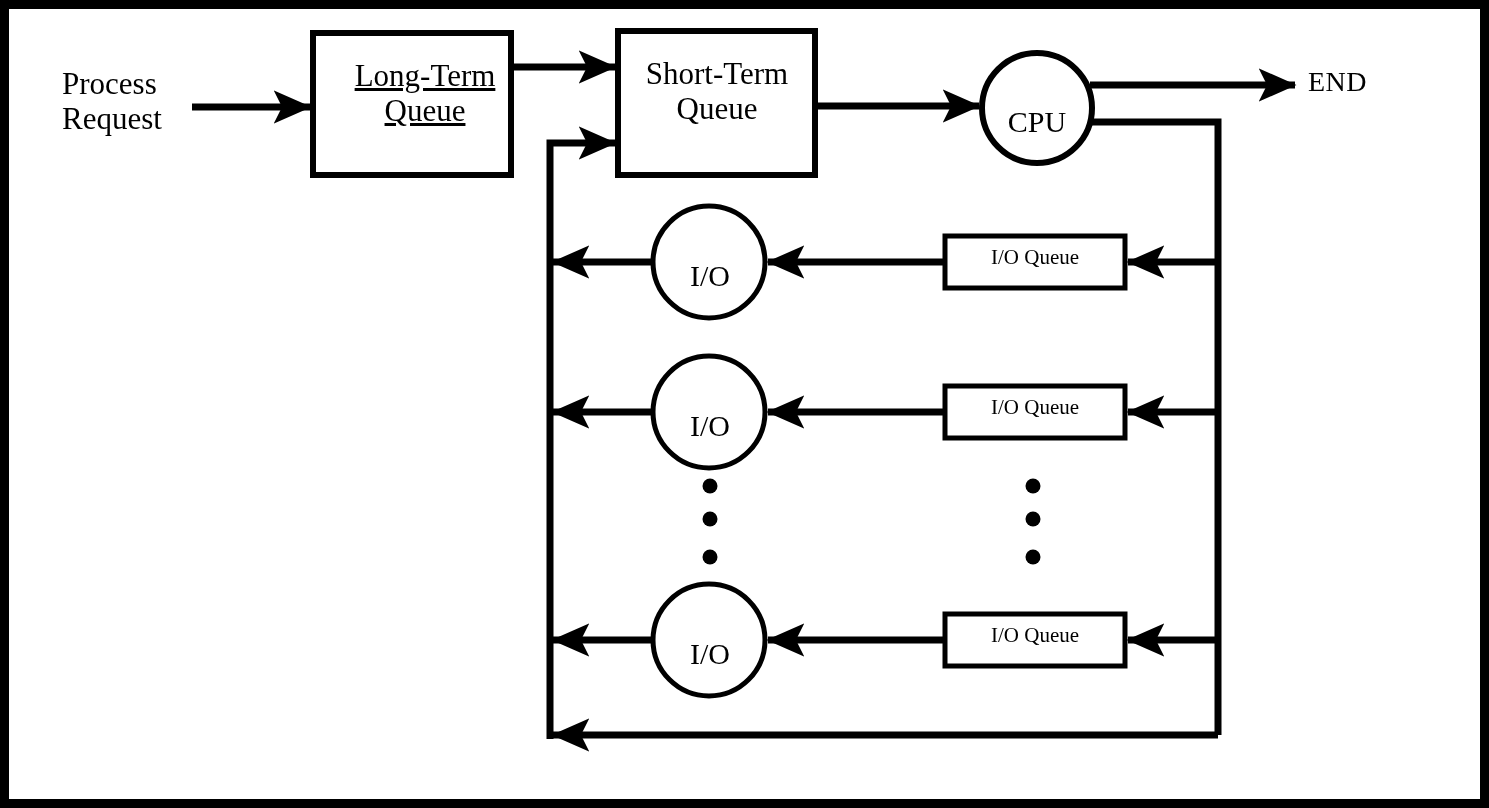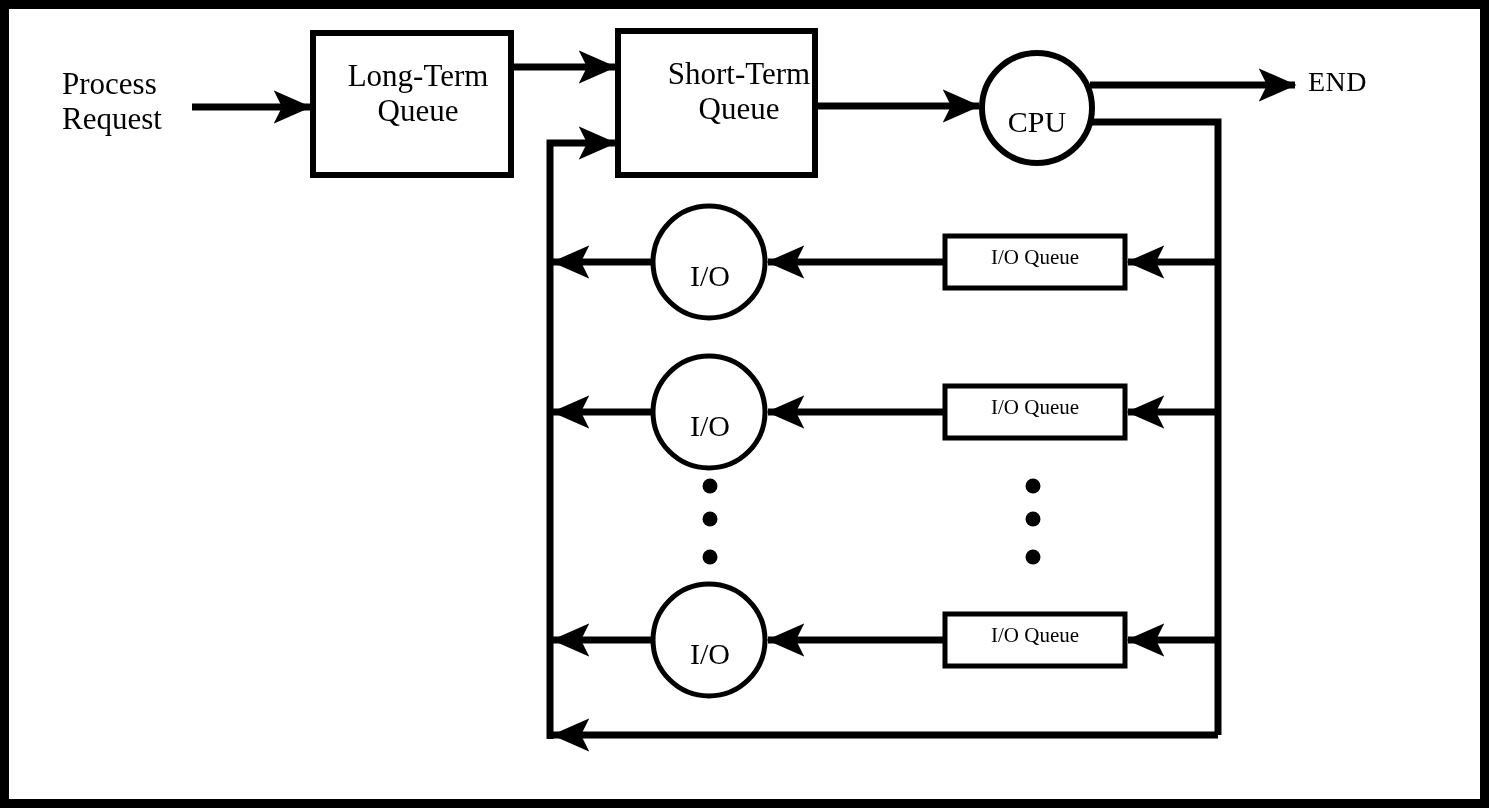--- a/index.html
+++ b/index.html
@@ -85,24 +85,24 @@
         <circle cx="1033" cy="486" r="7.5"></circle>
         <circle cx="1033" cy="519" r="7.5"></circle>
         <circle cx="1033" cy="557" r="7.5"></circle>
       </g>
     </g>
   </svg>
 
   <div class="lbl pr-label" style="left:62px;top:66px;width:130px;">Process
 Request</div>
 
-  <div class="lbl box-label node-label" style="left:338px;top:58px;width:160px;">Long-Term
+  <div class="lbl box-label node-label" style="left:345px;top:58px;width:160px;text-decoration:underline;">Long-Term
 Queue</div>
 
-  <div class="lbl box-label node-label" style="left:658px;top:56px;width:162px;">Short-Term
+  <div class="lbl box-label node-label" style="left:636px;top:56px;width:162px;">Short-Term
 Queue</div>
 
   <div class="lbl circ-label node-label" style="left:982px;top:91px;width:110px;">CPU</div>
 
   <div class="lbl end-label" style="left:1308px;top:66px;">END</div>
 
   <div class="lbl circ-label node-label" style="left:654px;top:245px;width:112px;">I/O</div>
   <div class="lbl circ-label node-label" style="left:654px;top:395px;width:112px;">I/O</div>
   <div class="lbl circ-label node-label" style="left:654px;top:623px;width:112px;">I/O</div>
 

